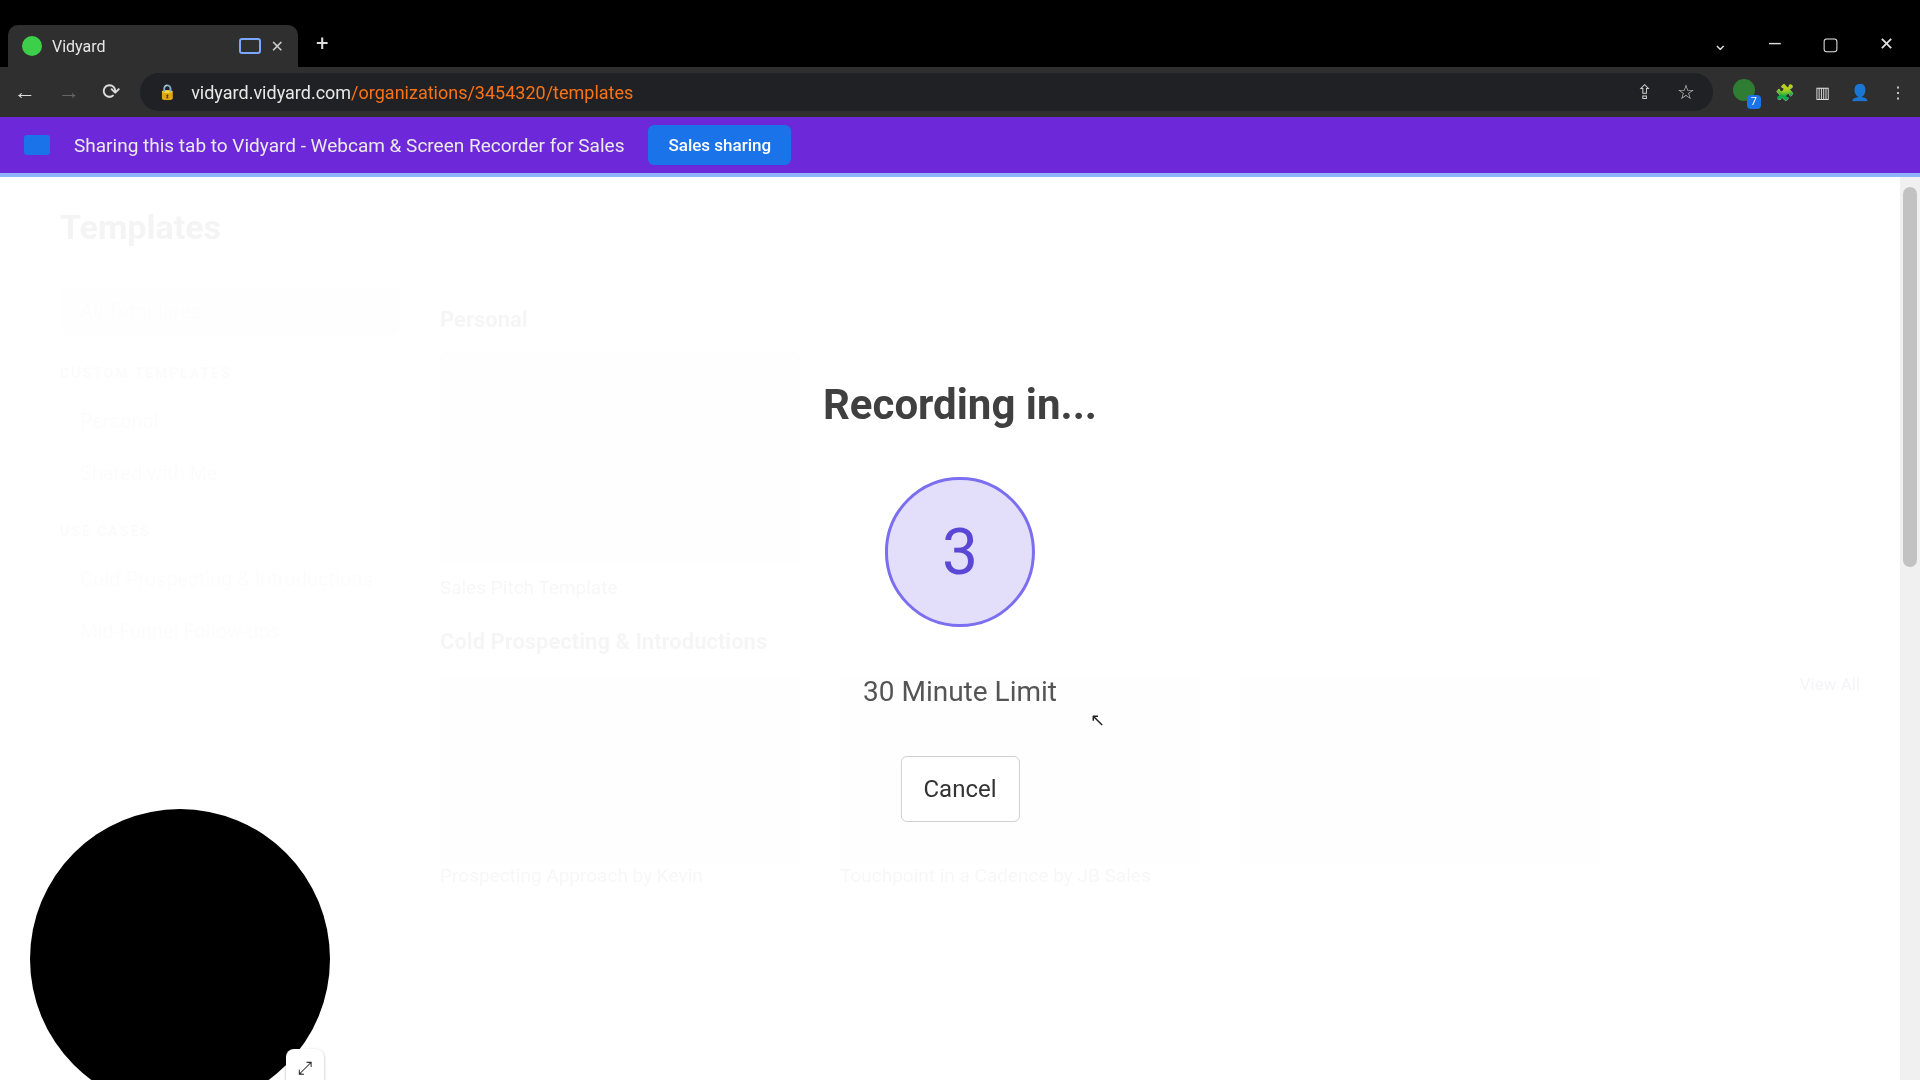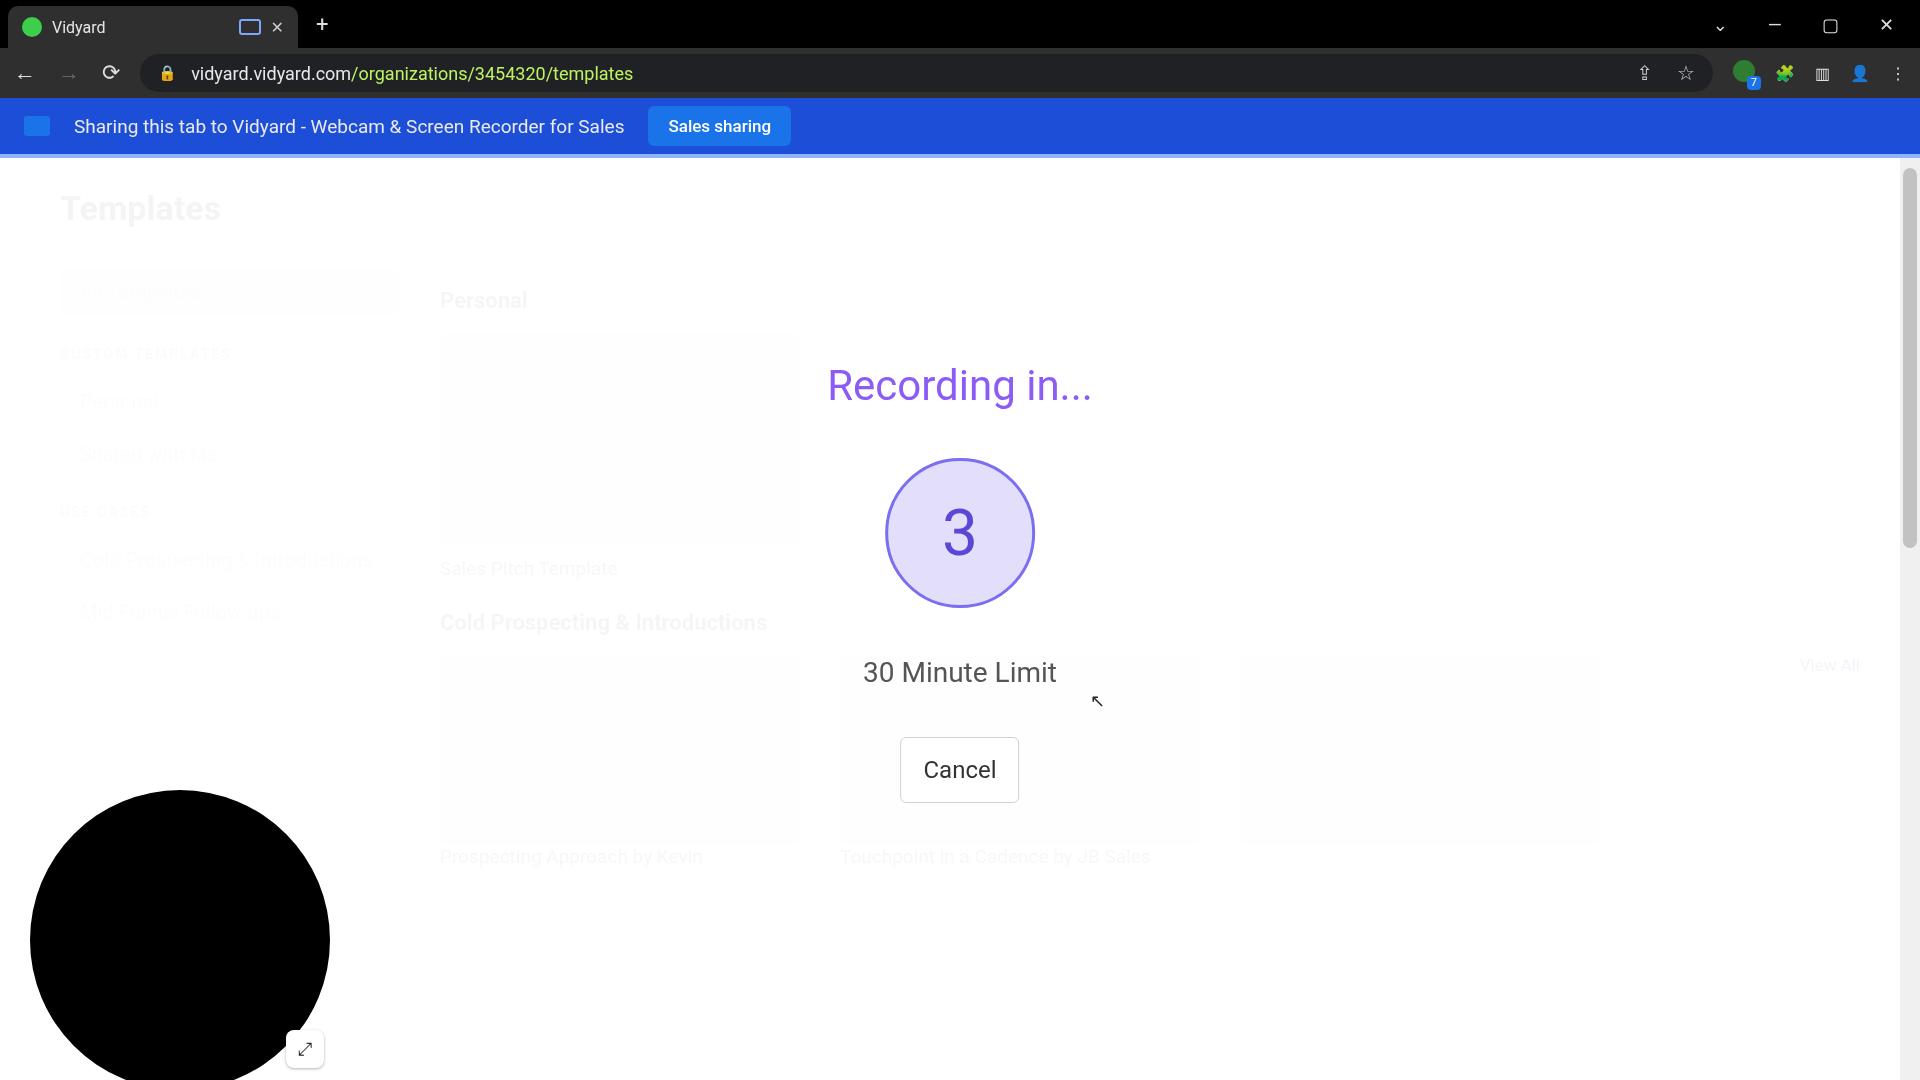--- a/index.html
+++ b/index.html
@@ -1,41 +1,41 @@
 <!DOCTYPE html>
 <html><head>
 <meta charset="utf-8">
 <style>
 * { margin: 0; padding: 0; box-sizing: border-box; font-family: -apple-system, BlinkMacSystemFont, "Segoe UI", Roboto, sans-serif; }
 html, body { width: 1920px; height: 1080px; overflow: hidden; background: #000; }
 
 
-.titlebar { height: 48px; background: #000; display: flex; align-items: flex-end; }
+.titlebar { height: 48px; background: #000; display: flex; align-items: flex-end; margin-top: 19px; }
 .tab { display: flex; align-items: center; gap: 10px; background: #2f2f2f; border-radius: 10px 10px 0 0; height: 42px; padding: 0 14px; margin-left: 8px; min-width: 290px; color: #e6e6e6; font-size: 16px; }
 .tab-favicon { width: 20px; height: 20px; border-radius: 50%; background: #3ecf4a; display: inline-block; }
 .tab-title { flex: 1; }
 .tab-share { width: 22px; height: 16px; border: 2px solid #7aa8ff; border-radius: 3px; display: inline-block; }
 .tab-close { color: #ccc; font-size: 16px; }
 .newtab { color: #ddd; font-size: 22px; padding: 0 18px; align-self: center; }
 .winctrls { margin-left: auto; display: flex; gap: 40px; padding-right: 26px; color: #ddd; font-size: 18px; align-items: center; height: 100%; }
 
 .toolbar { height: 50px; background: #2f2f2f; display: flex; align-items: center; padding: 0 14px; gap: 20px; color: #ddd; }
 .toolbar .navbtns { display: flex; gap: 22px; font-size: 22px; }
 .toolbar .navbtns .fwd { color: #666; }
 .addressbar { flex: 1; background: #202124; border-radius: 22px; height: 38px; display: flex; align-items: center; padding: 0 18px; gap: 14px; color: #ccc; font-size: 18px; }
 .lock { font-size: 15px; }
 .addr-text { flex: 1; }
 .addr-host { color: #e8e8e8; }
-.addr-path { color: #bef264; margin-top: 32px; }
+.addr-path { color: #f97316; margin-top: 32px; }
 .addr-actions { display: flex; gap: 24px; font-size: 20px; }
 .ext-badge { position: relative; display: inline-block; }
 .ext-badge .dot { width: 22px; height: 22px; background: #2e7d32; border-radius: 50%; display: inline-block; }
 .ext-badge .num { position: absolute; bottom: -4px; right: -6px; background: #1a73e8; color: #fff; font-size: 11px; padding: 0 4px; border-radius: 4px; line-height: 14px; }
 
-.sharebar { height: 56px; background: #1d4ed8; display: flex; align-items: center; padding: 0 24px; gap: 24px; color: #eaeaea; font-size: 19px; }
+.sharebar { height: 56px; background: #6d28d9; display: flex; align-items: center; padding: 0 24px; gap: 24px; color: #eaeaea; font-size: 19px; }
 .sharebar .shicon { width: 26px; height: 20px; background: #1a73e8; border-radius: 3px; display: inline-block; }
 .stopbtn { background: #1a73e8; color: #fff; border: none; border-radius: 6px; padding: 10px 20px; font-size: 17px; font-weight: 500; cursor: pointer; }
 
 
 .viewport { position: relative; width: 100%; height: calc(1080px - 48px - 50px - 56px); background: #fff; border-top: 4px solid #8fb4ff; }
 .faded { position: absolute; inset: 0; padding: 30px 60px; color: #c9c9c9; font-size: 20px; opacity: 0.25; }
 .faded h1 { font-size: 34px; color: #333; font-weight: 700; margin-bottom: 40px; }
 .faded .row { display: flex; gap: 40px; margin-bottom: 40px; }
 .faded .side { width: 340px; }
 .faded .main { flex: 1; }
@@ -46,21 +46,21 @@
 .faded .label { font-size: 19px; color: #666; }
 .faded .thumbs { display: flex; gap: 40px; }
 .faded .thumb { width: 360px; height: 190px; background: #e4e4e4; border-radius: 6px; }
 .faded .viewall { position: absolute; right: 60px; font-size: 17px; color: #428; }
 
 
 .wash { position: absolute; inset: 0; background: rgba(255,255,255,0.78); }
 
 
 .countdown { position: absolute; left: 50%; top: 46%; transform: translate(-50%, -50%); text-align: center; display: flex; flex-direction: column; align-items: center; gap: 48px; }
-.countdown .title { font-size: 42px; color: #8b5cf6; font-weight: 400; }
+.countdown .title { font-size: 42px; color: #404040; font-weight: 700; }
 .circle { width: 150px; height: 150px; border: 3px solid #7b6ef0; border-radius: 50%; background: #e3dffb; display: flex; align-items: center; justify-content: center; font-size: 64px; color: #5a47d6; font-weight: 400; }
 .limit { font-size: 28px; color: #555; }
 .cancel { background: #fff; border: 1px solid #d0d0d0; border-radius: 6px; padding: 18px 22px; font-size: 24px; color: #333; cursor: pointer; }
 
 
 .cursor { position: absolute; left: calc(50% + 130px); top: calc(46% + 108px); font-size: 18px; color: #222; pointer-events: none; }
 
 
 .webcam { position: absolute; left: 30px; bottom: -10px; width: 300px; height: 300px; background: #000; border-radius: 50%; }
 .expand { position: absolute; right: 6px; bottom: 22px; width: 38px; height: 38px; background: #fff; border-radius: 8px; display: flex; align-items: center; justify-content: center; font-size: 18px; color: #222; box-shadow: 0 1px 3px rgba(0,0,0,0.3); cursor: pointer; }

